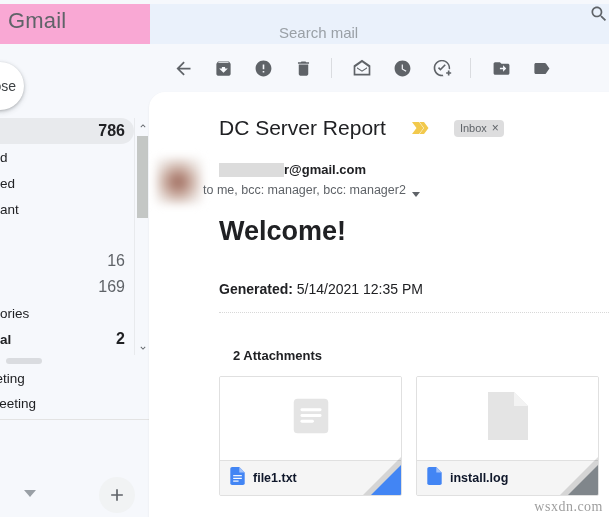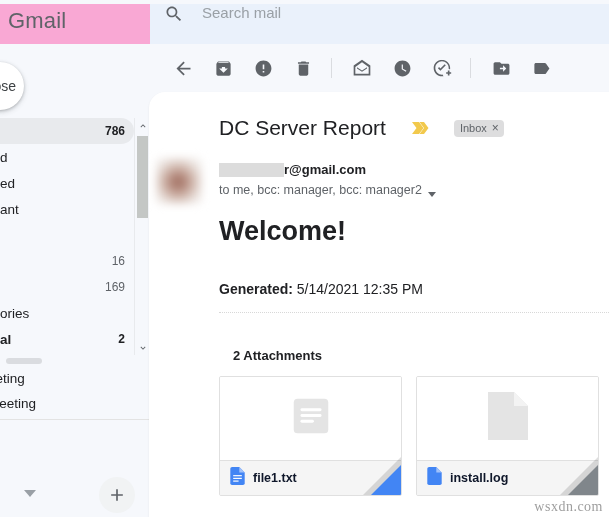--- a/index.html
+++ b/index.html
@@ -38,21 +38,22 @@
     letter-spacing: 0.2px;
     font-family: "Liberation Sans", sans-serif;
     white-space: nowrap;
   }
   .search-box {
     position: absolute;
     left: 150px; top: 0px;
     width: 459px; height: 44px;
     background: #eaf1fb;
     display: flex;
-    align-items: flex-start;
+    align-items: flex-end;
+    flex-direction: column;
   }
   .search-icon {
     margin-left: 14px;
     width: 20px; height: 20px;
     display: block;
     flex: none;
   }
   .search-input {
     border: none;
     background: transparent;
@@ -117,21 +118,21 @@
     white-space: nowrap;
   }
   .nav-item .lbl {
     flex: 1 1 auto;
     overflow: hidden;
     margin-left: -14px;
     padding-left: 14px;
   }
   .nav-item .cnt {
     flex: none;
-    font-size: 12px;
+    font-size: 16px;
     color: #5f6368;
   }
   .nav-item.selected {
     background: #e8eaed;
     font-weight: bold;
   }
   .nav-item.selected .cnt { color: #202124; font-weight: bold; }
   .nav-item.bold { font-weight: bold; }
   .nav-item.bold .cnt { color: #202124; }
 
@@ -330,21 +331,21 @@
     display: inline-block;
   }
   .sender-addr {
     font-size: 13px;
     font-weight: bold;
     color: #202124;
     margin-left: 0px;
   }
   .recipients {
     position: absolute;
-    left: 70px; top: 91px;
+    left: 54px; top: 91px;
     font-size: 12.5px;
     color: #5f6368;
     display: flex;
     align-items: flex-end;
     white-space: nowrap;
   }
   .recipients .caret {
     margin-left: 6px;
     width: 0; height: 0;
     border-left: 4px solid transparent;

